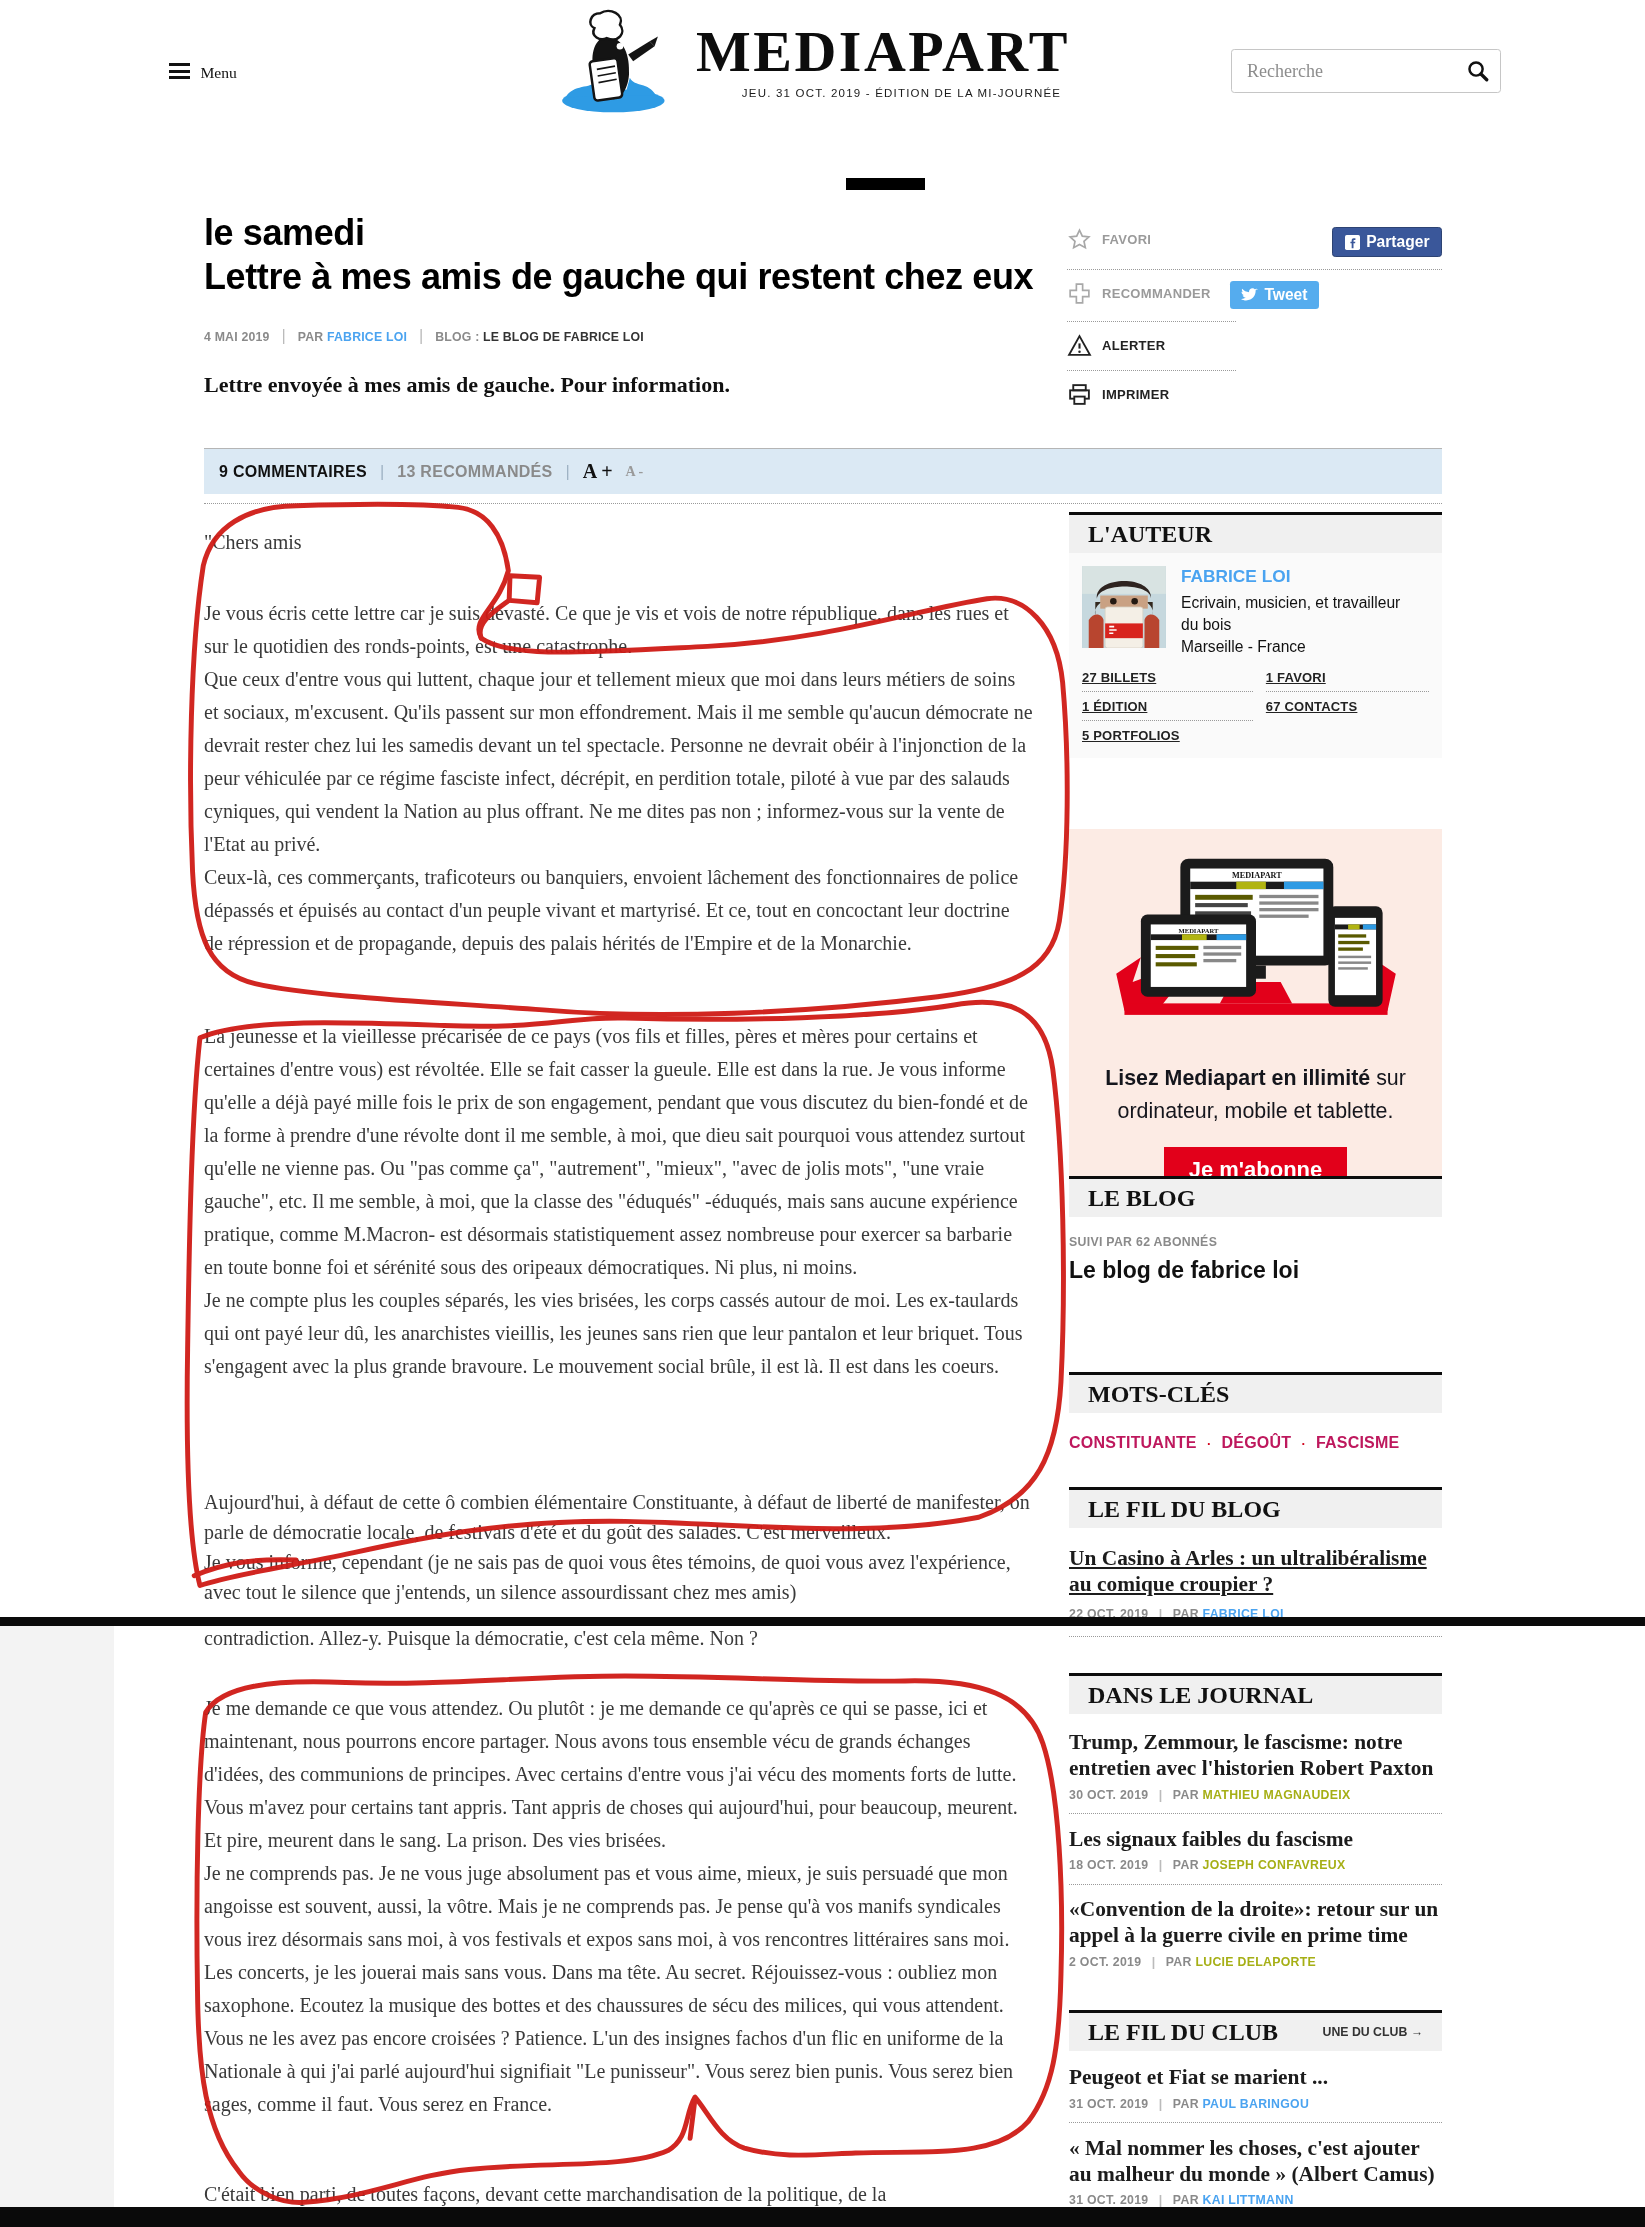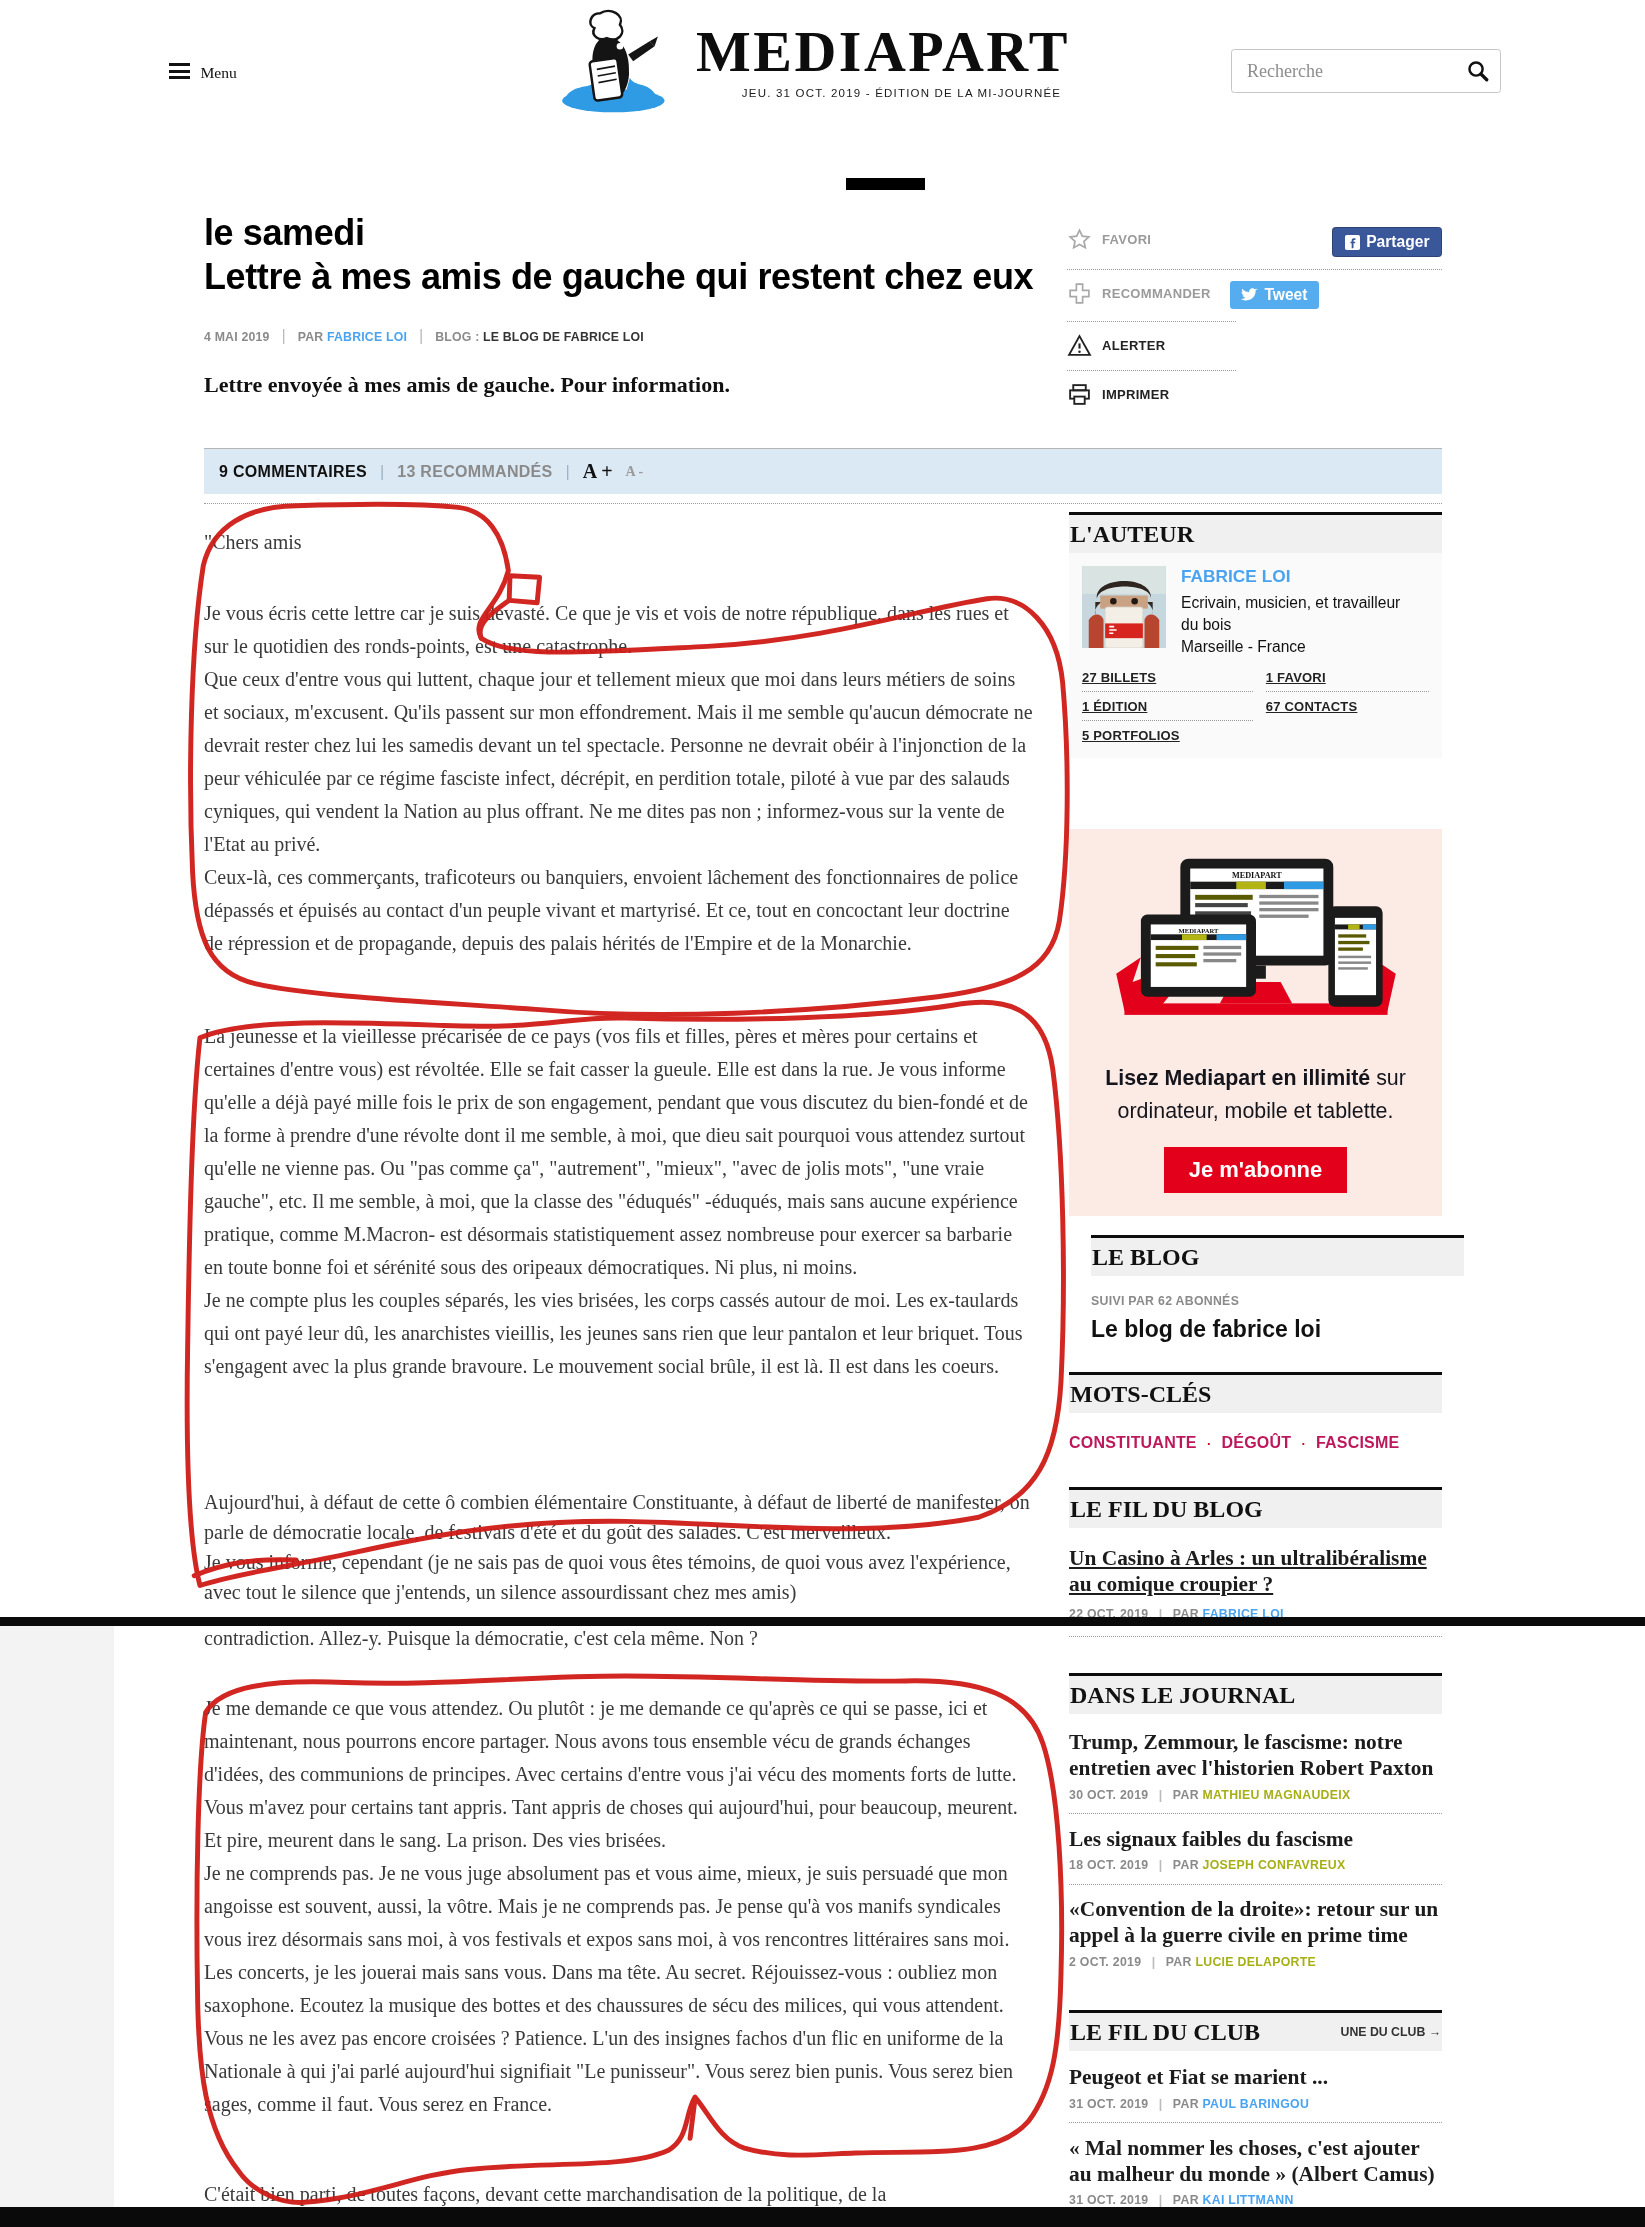--- a/index.html
+++ b/index.html
@@ -36,21 +36,21 @@
   .lh37 p{line-height:30px;}
   
   .act-row{display:flex;align-items:center;font-size:13px;font-weight:bold;letter-spacing:0.3px;}
   .act-gray{color:#9a9a9a;} .act-dark{color:#222;}
   .btn-fb{background:#3a579a;border:0.8px solid #2d4373;border-radius:3.3px;color:#fff;font-size:15.6px;font-weight:bold;
           display:inline-flex;align-items:center;padding:5px 11.5px;}
   .btn-tw{background:#55acee;border-radius:3.3px;color:#fff;font-size:15.6px;font-weight:bold;
           display:inline-flex;align-items:center;padding:5px 11.5px;}
   
   .sb-band{background:#f0f0f0;border-top:3.3px solid #0c0c0c;height:41px;display:flex;align-items:center;
-           justify-content:space-between;padding:0 1px;box-sizing:border-box;
+           justify-content:space-between;padding:0 19px;box-sizing:border-box;
            font-family:"Liberation Serif",serif;font-size:24px;font-weight:bold;color:#111;}
   .sb-small{font-size:12.3px;font-weight:bold;color:#8a8a8a;letter-spacing:0.3px;}
   .sb-link-blue{color:#4aa3f0;} .sb-link-olive{color:#a6af16;}
   .sb-title{font-family:"Liberation Serif",serif;font-size:21.4px;line-height:26px;font-weight:bold;color:#1c1c1c;}
   .stat-link{font-size:13px;font-weight:bold;color:#222;text-decoration:underline;letter-spacing:0.2px;}
   .tag{font-size:16px;font-weight:bold;color:#be185d;letter-spacing:0.2px;}
   .tag-dot{color:#d0021b;font-weight:bold;margin:0 6.6px;}
   .promo{background:#fcebe4;}
   .promo-line{font-size:21.4px;color:#15161d;text-align:center;}
   .btn-abo{background:#e2001a;color:#fff;font-size:22px;font-weight:bold;padding:10px 25px;display:inline-block;}
@@ -299,21 +299,21 @@
     </svg>
     <div class="promo-line" style="margin-top:18px;">
       <b>Lisez Mediapart en illimité</b><span> sur</span>
     </div>
     <div class="promo-line" style="margin-top:8.2px;">ordinateur, mobile et tablette.</div>
     <div style="text-align:center;margin-top:23px;">
       <span class="btn-abo">Je m'abonne</span>
     </div>
   </div>
 
-  <div class="abs" style="left:1069px;top:1235px;width:373px;margin-left:22px;">
+  <div class="abs" style="left:1069px;top:1176px;width:373px;">
     <div class="sb-band">
         <span>LE BLOG</span>
       </div>
     <div class="sb-small" style="margin-top:18px;">SUIVI PAR 62 ABONNÉS</div>
     <div style="font-size:23px;font-weight:bold;color:#111;margin-top:8.2px;">Le blog de fabrice loi</div>
   </div>
 
   <div class="abs" style="left:1069px;top:1372px;width:373px;">
     <div class="sb-band">
         <span>MOTS-CLÉS</span>

